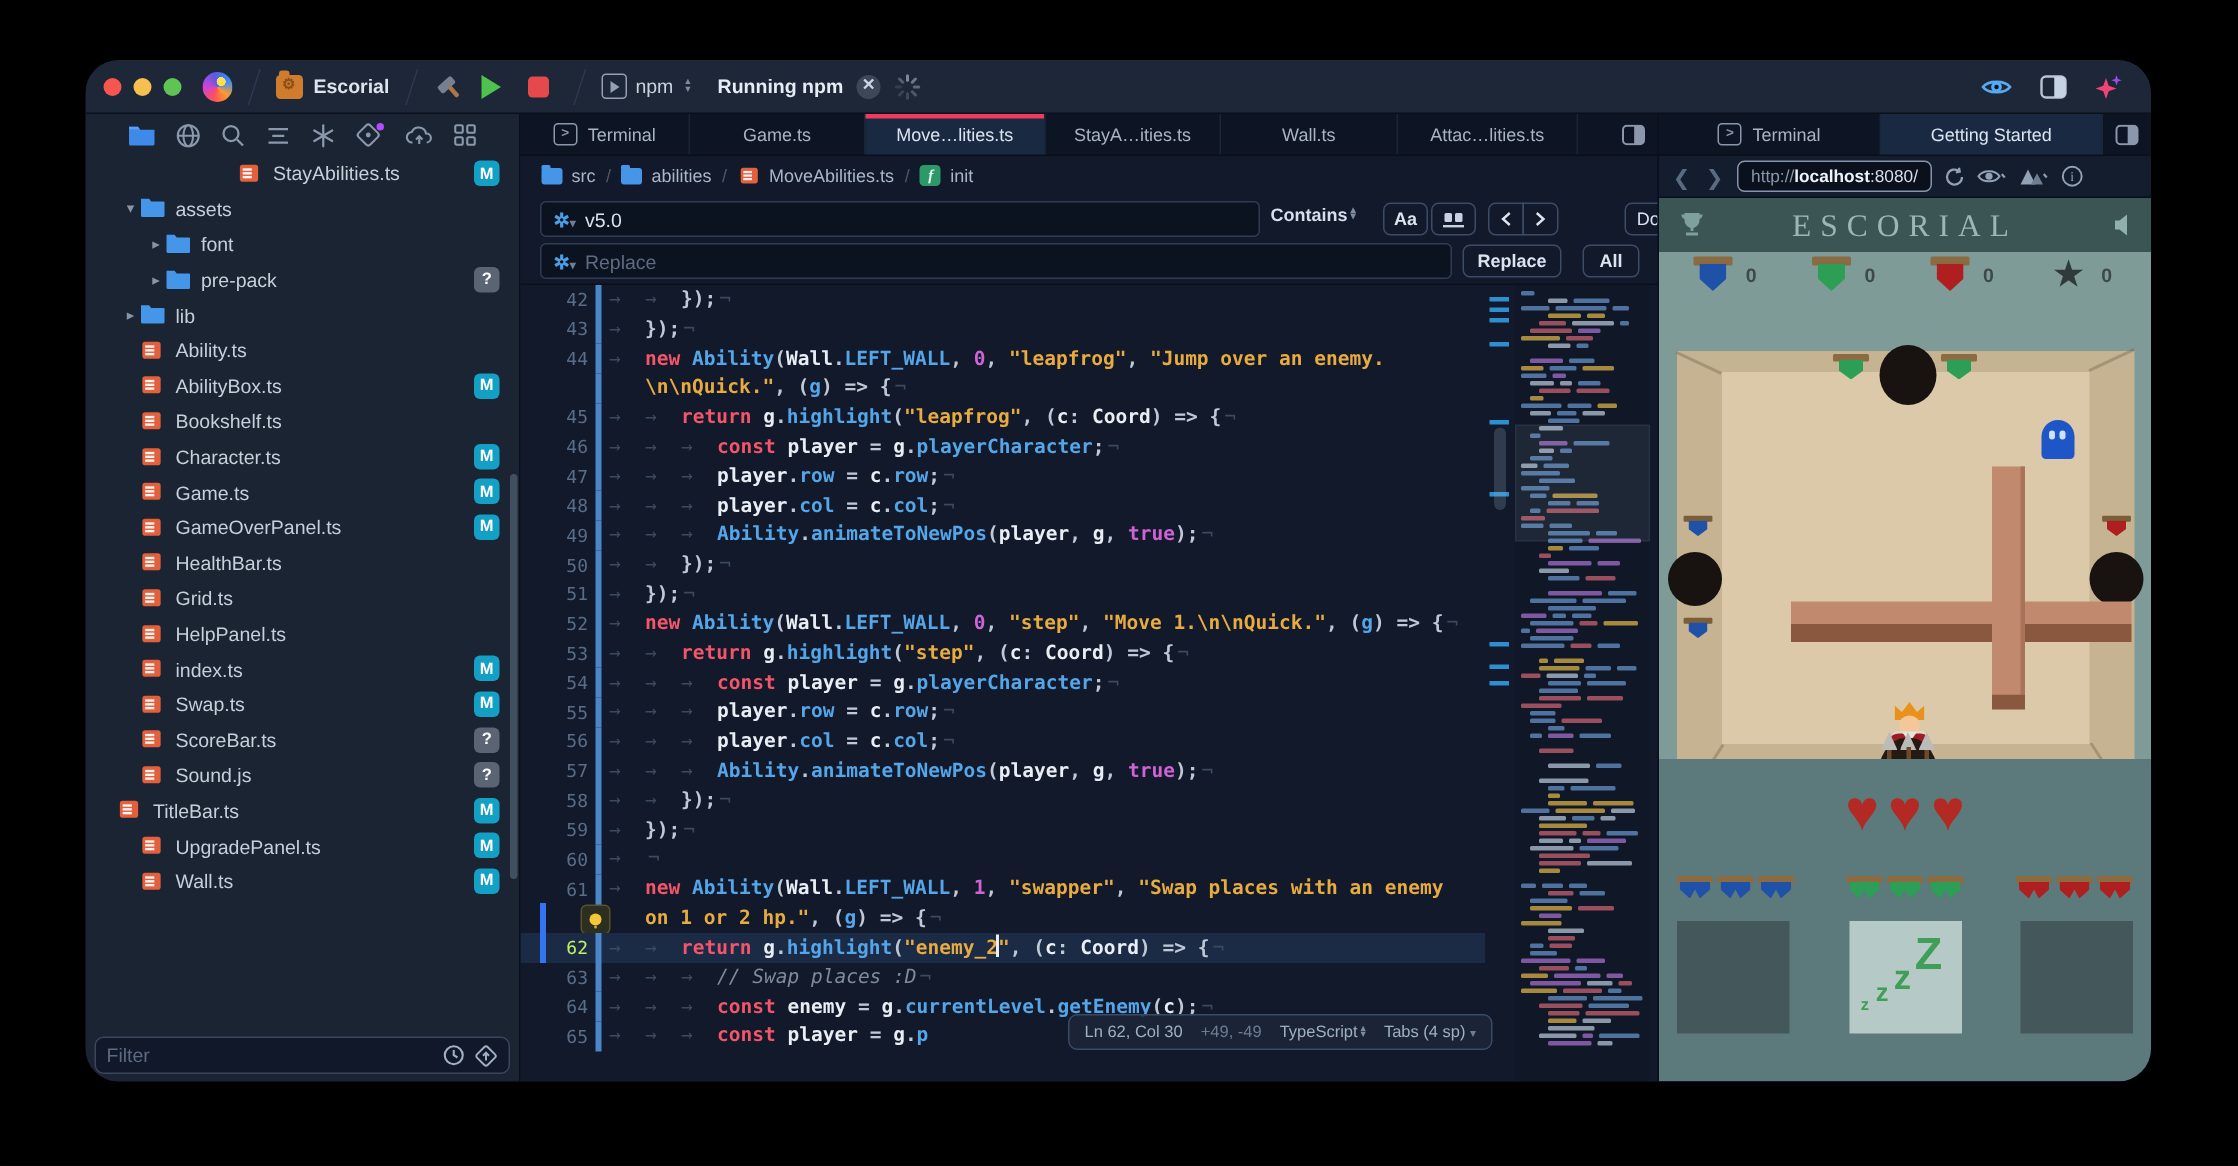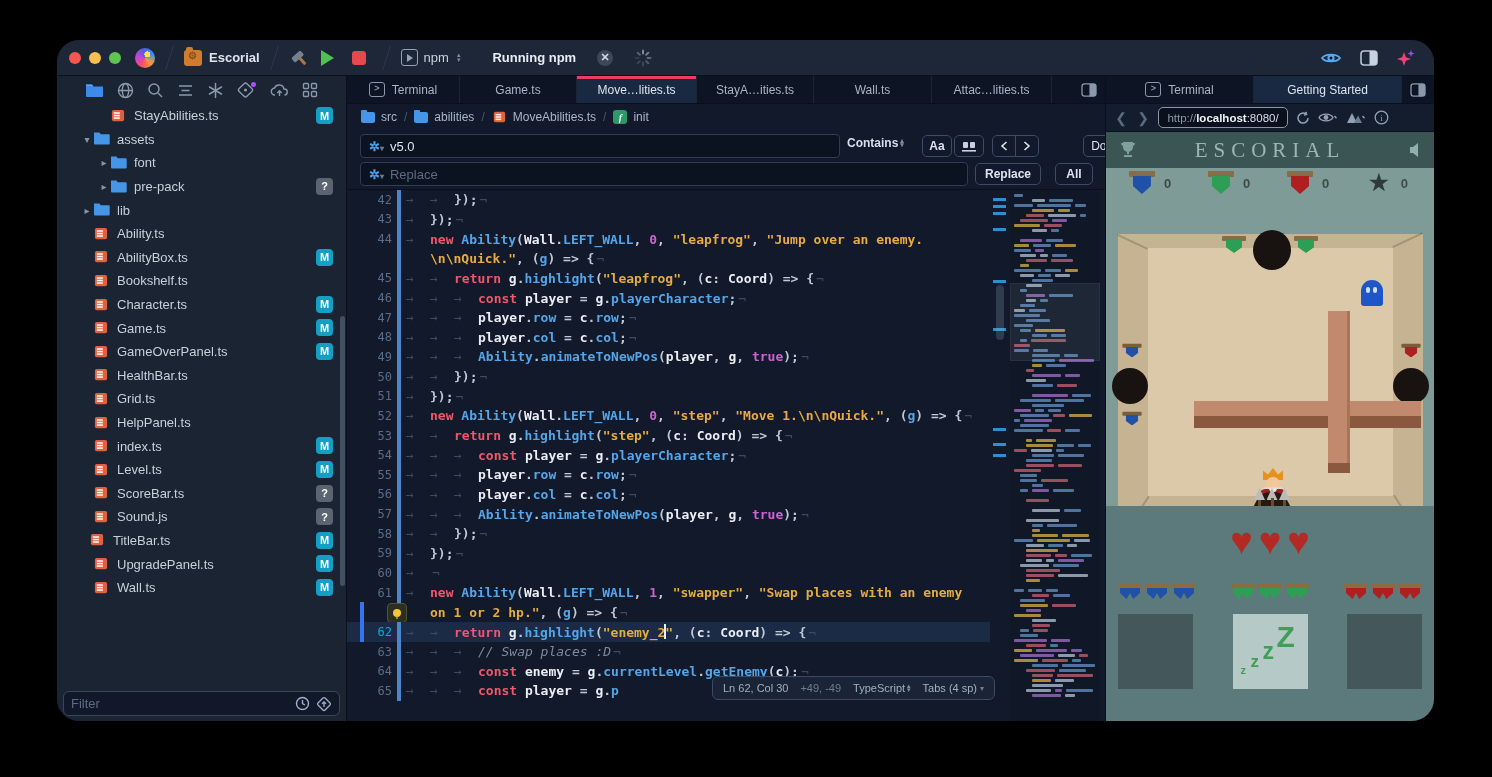--- a/index.html
+++ b/index.html
@@ -17,21 +17,21 @@
   .proj{display:flex;align-items:center;gap:7px;color:#dde4ee;font-weight:bold;font-size:13px}
   .proj .folder-ico{width:18px;height:16px;border-radius:3px;background:#d07c2e;position:relative}
   .proj .folder-ico::before{content:"";position:absolute;left:2px;top:-3px;width:7px;height:4px;background:#d07c2e;border-radius:2px 2px 0 0}
   .proj .folder-ico::after{content:"⚙";position:absolute;left:4px;top:0px;font-size:10px;color:#8a4f16}
   .play-tri{width:0;height:0;border-left:13px solid #4fc14f;border-top:8px solid transparent;border-bottom:8px solid transparent;margin:0 4px}
   .stop-sq{width:14px;height:14px;border-radius:3px;background:#e5484d;margin:0 6px}
   .npm-chip{display:flex;align-items:center;gap:6px;color:#c9d2de;font-size:13px}
   .npm-ico{width:15px;height:15px;border:1.4px solid #93a1b5;border-radius:3px;display:flex;align-items:center;justify-content:center}
   .npm-ico::after{content:"";width:0;height:0;border-left:6px solid #93a1b5;border-top:4px solid transparent;border-bottom:4px solid transparent;margin-left:1px}
   .updn{display:inline-flex;flex-direction:column;line-height:4.5px;font-size:7px;color:#7e8ca0;margin-left:2px}
-  .run-tab{display:flex;align-items:center;gap:21px;color:#e7edf6;font-weight:bold;font-size:13px;margin-left:24px}
+  .run-tab{display:flex;align-items:center;gap:9px;color:#e7edf6;font-weight:bold;font-size:13px;margin-left:10px}
   .close-x{width:16px;height:16px;border-radius:50%;background:#3d4757;color:#cdd6e2;font-size:11px;
     display:flex;align-items:center;justify-content:center;line-height:1}
   .tb-right{margin-left:auto;display:flex;align-items:center;gap:18px;padding-right:6px}
   
   .main{position:absolute;top:36px;left:0;right:0;bottom:0;display:flex}
   .sidebar{width:290px;background:#1a2433;position:relative;flex:none;border-right:1px solid #0a0f1a;box-sizing:border-box}
   .editor{width:758px;flex:none;position:relative;background:#11192a}
   .preview{width:329px;flex:none;position:relative;background:#0e1626;border-left:1px solid #0a0f1a;box-sizing:border-box}
   
   .side-toolbar{height:28px;display:flex;align-items:center;gap:13px;padding-left:28px}
@@ -80,21 +80,21 @@
     display:flex;align-items:center;justify-content:center;box-sizing:border-box;background:transparent}
   .contains{position:absolute;left:500px;top:6px;display:flex;align-items:center;color:#d6dfeb;font-size:12px;font-weight:bold}
   .caret-cursor{display:inline-block;width:2px;height:15px;background:#e9eef5;vertical-align:-2px;margin:0 -1px}
   
   .code-wrap{position:absolute;top:114px;left:0;right:0;bottom:0;overflow:hidden}
   .code{position:absolute;left:0;top:0;width:643px;height:100%}
   .cl{height:19.65px;display:flex;align-items:center;position:relative}
   .cl.cur{background:#1b2a45}
   .cl.bar::before{content:"";position:absolute;left:13px;top:0;bottom:0;width:4px;background:#3574f0}
   .gut{width:45px;text-align:right;font:12px "DejaVu Sans Mono",monospace;color:#5a6d88;flex:none}
-  .cl.cur .gut{color:#0ea5e9}
+  .cl.cur .gut{color:#bef264}
   .chg{width:4px;height:19.65px;background:#4a86c8;margin-left:5px;flex:none}
   .txt{margin-left:5px;white-space:pre;font:600 13px "DejaVu Sans Mono",monospace;color:#bfc9d6}
   .ind{display:inline-block;width:24px;color:#3c4a5e;font-weight:400}
   .tk-k{color:#f3566a}.tk-b{color:#55a6e8}.tk-v{color:#e9eef5;font-weight:700}
   .tk-s{color:#e8ab3f}.tk-m{color:#cd63d4}.tk-p{color:#bfc9d6}
   .tk-t{color:#7f8b9c;font-style:italic;font-weight:400}
   .eol{color:#3c4a5e;font-weight:400;margin-left:2px}
   .bulb{position:absolute;left:40px;top:1px;width:18px;height:18px;background:#2c2f20;border:1px solid #55532f;
     border-radius:4px;display:flex;align-items:center;justify-content:center}
   .bulb::after{content:"";width:8px;height:8px;border-radius:50%;background:#f5c53a;box-shadow:0 5px 0 -3px #c9a433}
@@ -280,21 +280,21 @@
         <svg width="16" height="16" viewBox="0 0 16 16">
           <g fill="none" stroke="#8b98ab" stroke-width="1.4">
             <rect x="1.5" y="1.5" width="5" height="5" rx="1"></rect>
               <rect x="9.5" y="1.5" width="5" height="5" rx="1"></rect>
             <rect x="1.5" y="9.5" width="5" height="5" rx="1"></rect>
               <rect x="9.5" y="9.5" width="5" height="5" rx="1"></rect>
           </g>
         </svg>
       </div>
       <div class="tree" id="tree">
-          <div class="trow" style="padding-left: 41px;">
+          <div class="trow" style="padding-left: 41px; margin-left: 48px;">
             <span class="chev"></span>
             <span class="t-ico">
               <svg width="16" height="15" viewBox="0 0 16 16">
                 <rect x="1.5" y="2" width="13" height="12" rx="2" fill="#e2603c"></rect>
                 <g fill="#fff" opacity=".92">
                   <rect x="3.5" y="4.5" width="6.5" height="1.7"></rect>
                   <rect x="3.5" y="7.2" width="6.5" height="1.7"></rect>
                   <rect x="3.5" y="9.9" width="6.5" height="1.7"></rect>
                 </g>
               </svg>
@@ -489,21 +489,21 @@
             <span class="t-ico">
               <svg width="16" height="15" viewBox="0 0 16 16">
                 <rect x="1.5" y="2" width="13" height="12" rx="2" fill="#e2603c"></rect>
                 <g fill="#fff" opacity=".92">
                   <rect x="3.5" y="4.5" width="6.5" height="1.7"></rect>
                   <rect x="3.5" y="7.2" width="6.5" height="1.7"></rect>
                   <rect x="3.5" y="9.9" width="6.5" height="1.7"></rect>
                 </g>
               </svg>
             </span>
-            <span class="lbl">Level.ts</span>
+            <span class="lbl">Swap.ts</span>
             <span class="badge m">M</span>
           </div>
           <div class="trow" style="padding-left: 24px;">
             <span class="chev"></span>
             <span class="t-ico">
               <svg width="16" height="15" viewBox="0 0 16 16">
                 <rect x="1.5" y="2" width="13" height="12" rx="2" fill="#e2603c"></rect>
                 <g fill="#fff" opacity=".92">
                   <rect x="3.5" y="4.5" width="6.5" height="1.7"></rect>
                   <rect x="3.5" y="7.2" width="6.5" height="1.7"></rect>
@@ -522,21 +522,21 @@
                 <g fill="#fff" opacity=".92">
                   <rect x="3.5" y="4.5" width="6.5" height="1.7"></rect>
                   <rect x="3.5" y="7.2" width="6.5" height="1.7"></rect>
                   <rect x="3.5" y="9.9" width="6.5" height="1.7"></rect>
                 </g>
               </svg>
             </span>
             <span class="lbl">Sound.js</span>
             <span class="badge q">?</span>
           </div>
-          <div class="trow" style="padding-left: 20px;">
+          <div class="trow" style="padding-left: 9px;">
             <span class="chev"></span>
             <span class="t-ico">
               <svg width="16" height="15" viewBox="0 0 16 16">
                 <rect x="1.5" y="2" width="13" height="12" rx="2" fill="#e2603c"></rect>
                 <g fill="#fff" opacity=".92">
                   <rect x="3.5" y="4.5" width="6.5" height="1.7"></rect>
                   <rect x="3.5" y="7.2" width="6.5" height="1.7"></rect>
                   <rect x="3.5" y="9.9" width="6.5" height="1.7"></rect>
                 </g>
               </svg>

